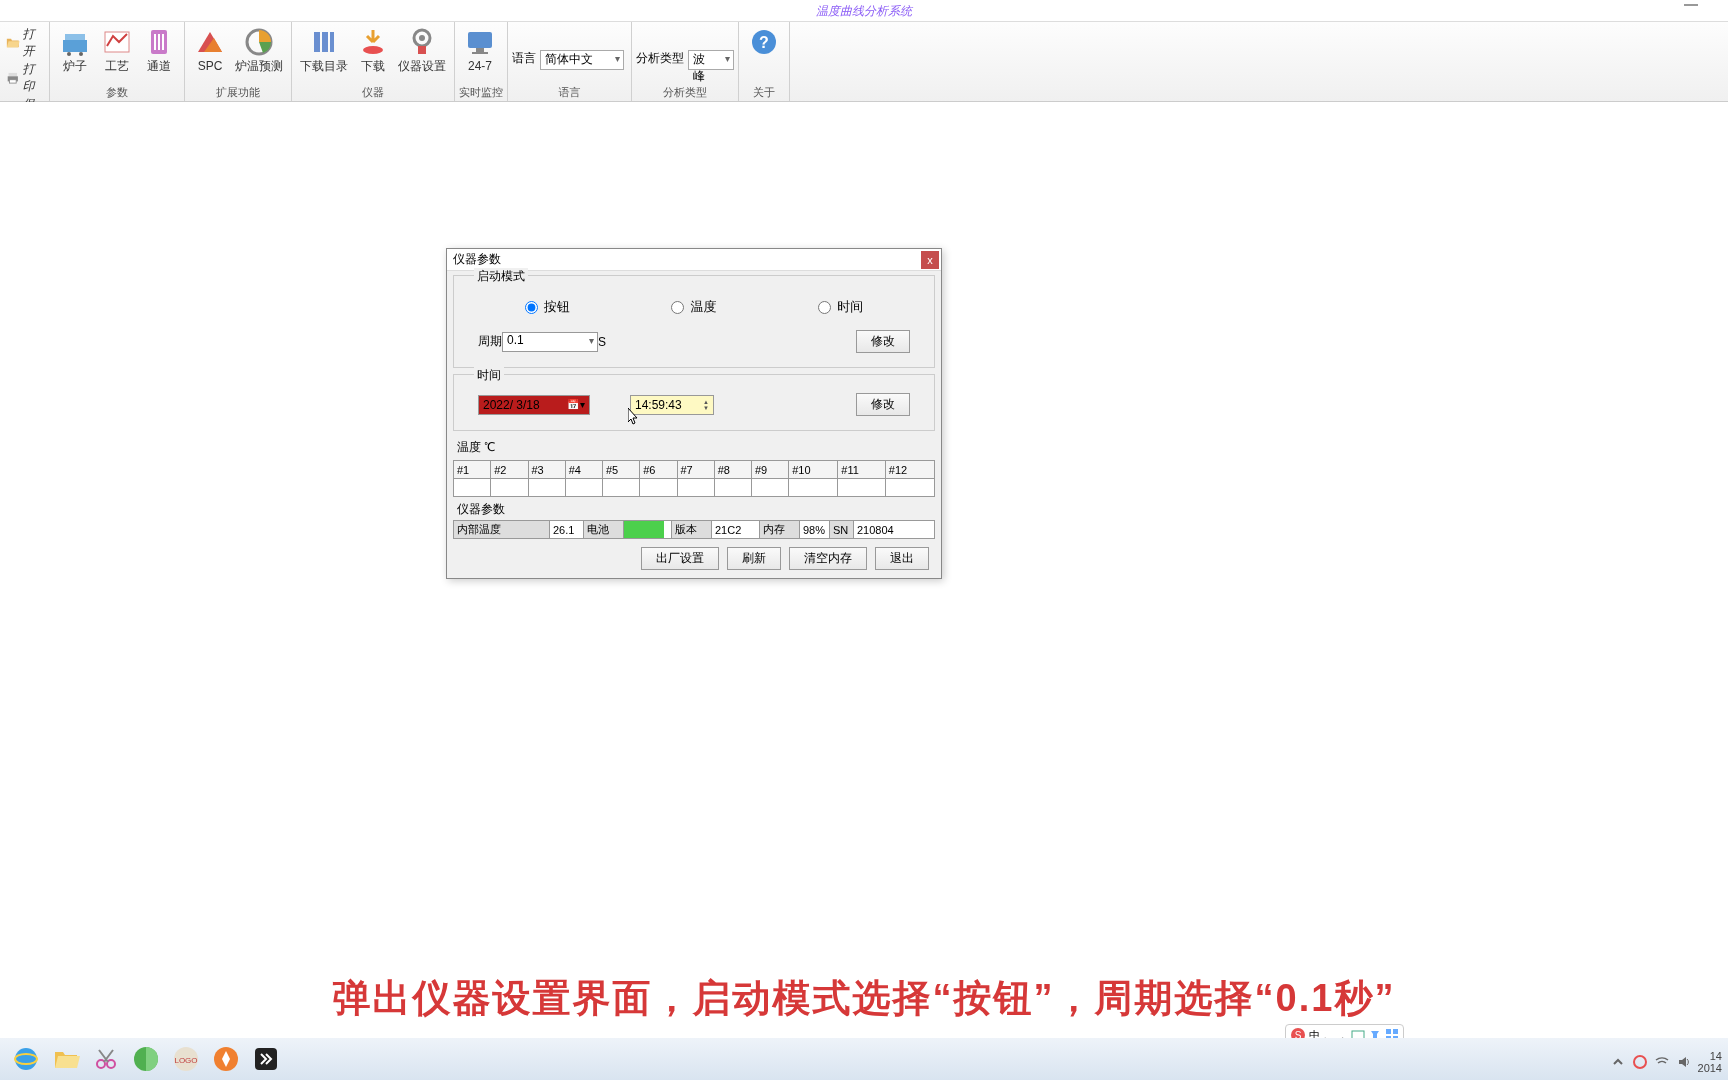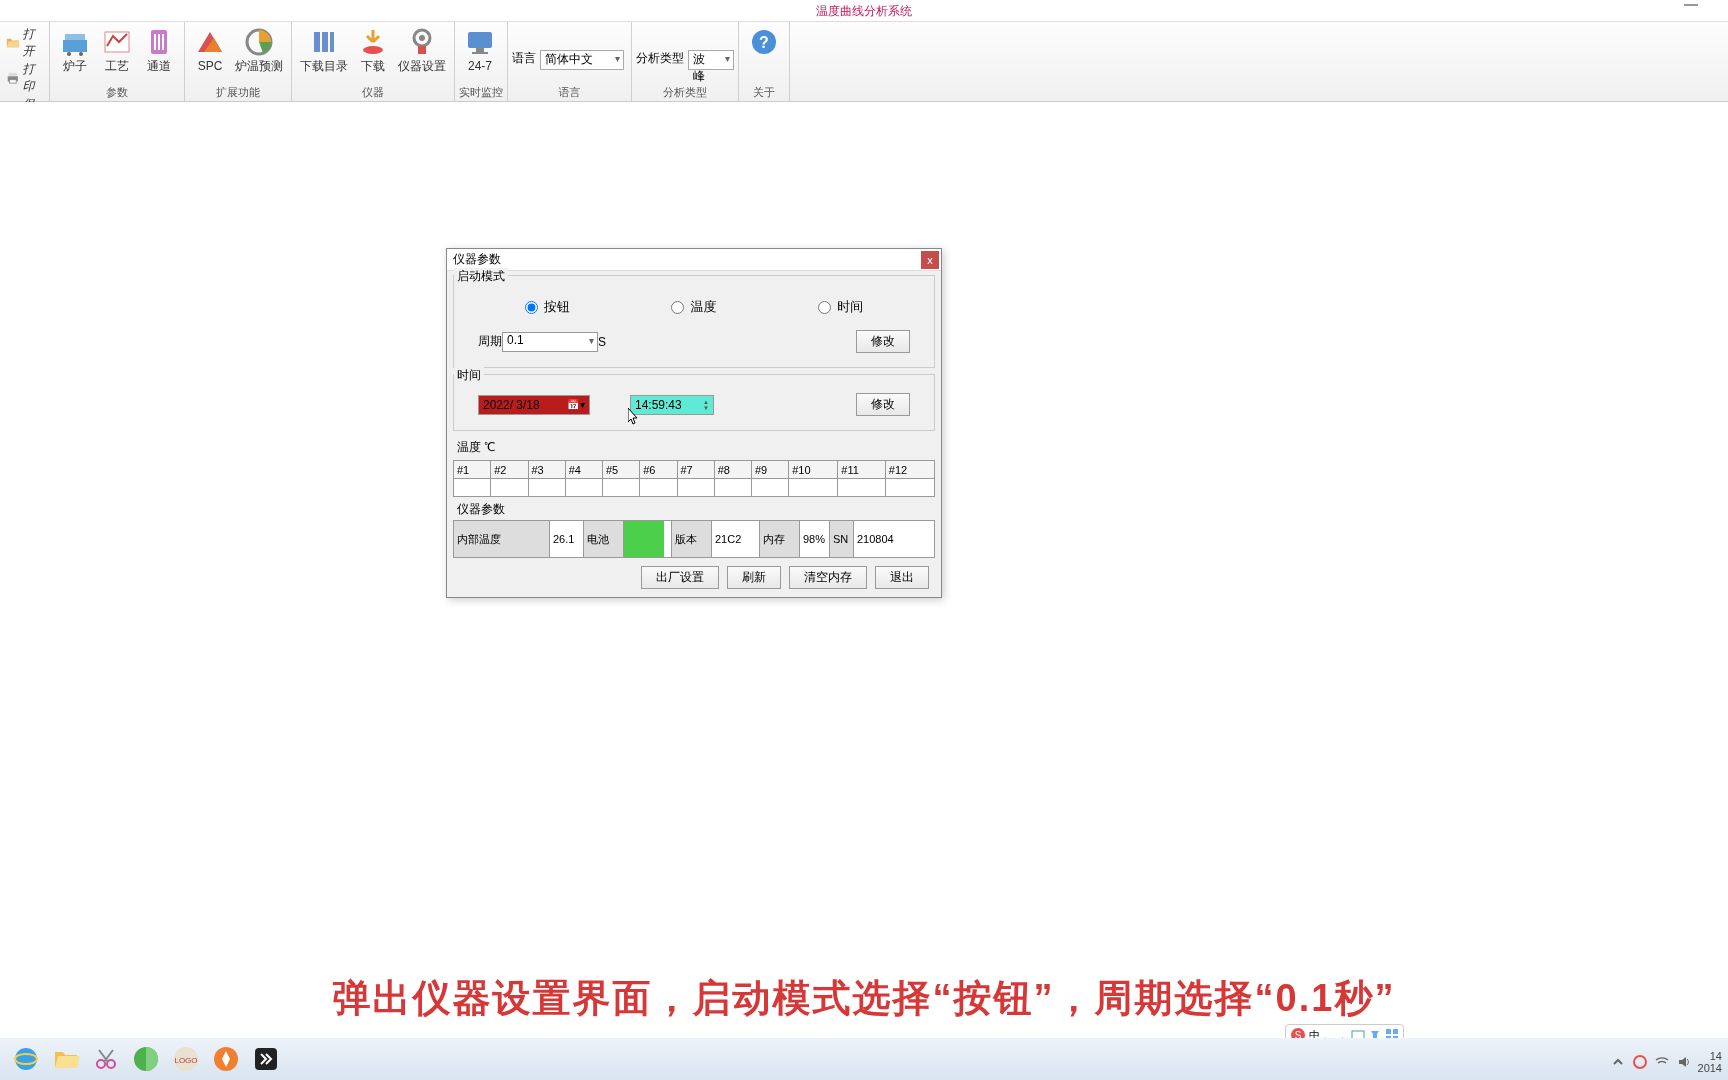--- a/index.html
+++ b/index.html
@@ -1,55 +1,55 @@
 <!DOCTYPE html>
 <html><head>
 <meta charset="utf-8">
 <style>
 * { box-sizing: border-box; margin: 0; padding: 0; font-family: "Microsoft YaHei", sans-serif; }
 body { width: 1728px; height: 1080px; background: #fff; overflow: hidden; position: relative; }
-.titlebar { height: 22px; background: #fff; border-bottom: 1px solid #ddd; text-align: center; font-size: 12px; line-height: 22px; color: #be185d; position: relative; }
+.titlebar { height: 22px; background: #fff; border-bottom: 1px solid #ddd; text-align: center; font-size: 12px; line-height: 22px; color: #8b5cf6; position: relative; font-style: italic; }
 .titlebar .min { position: absolute; right: 30px; top: 4px; width: 14px; height: 2px; background: #999; }
 .ribbon { height: 80px; background: linear-gradient(#fdfdfd,#f0f0f0); border-bottom: 1px solid #ccc; display: flex; align-items: stretch; font-size: 12px; }
 .rgroup { border-right: 1px solid #d0d0d0; display: flex; flex-direction: column; padding: 2px 4px 0; }
 .rgroup .items { display: flex; flex: 1; align-items: flex-start; }
 .rgroup .glabel { text-align: center; font-size: 11px; color: #555; padding: 1px 0; }
 .rbtn { display: flex; flex-direction: column; align-items: center; justify-content: flex-start; padding: 2px 4px; min-width: 42px; cursor: pointer; }
 .rbtn .ico { width: 32px; height: 32px; margin-bottom: 2px; }
 .rbtn span { font-size: 12px; color: #333; text-align: center; line-height: 13px; }
 .vstack { display: flex; flex-direction: column; gap: 1px; padding-top: 2px; }
 .vitem { display: flex; align-items: center; gap: 3px; font-size: 12px; color: #333; cursor: pointer; padding: 0 2px; font-style: italic; }
 .vitem .sico { width: 16px; height: 16px; }
 .combo-wrap { display: flex; align-items: center; gap: 4px; padding-top: 26px; font-size: 12px; }
 .combo { border: 1px solid #aaa; background: #fff; height: 20px; font-size: 12px; padding: 0 18px 0 4px; position: relative; }
 .combo::after { content: "▾"; position: absolute; right: 3px; top: 2px; font-size: 10px; color: #666; }
 .workspace { position: absolute; left: 0; right: 0; top: 102px; bottom: 42px; background: #fff; }
 .dialog { position: absolute; left: 446px; top: 248px; width: 496px; background: #f0f0f0; border: 1px solid #888; box-shadow: 2px 2px 8px rgba(0,0,0,0.2); }
 .dlg-title { height: 22px; background: #fff; border-bottom: 1px solid #ddd; display: flex; align-items: center; padding: 0 6px; font-size: 12px; position: relative; }
 .dlg-close { position: absolute; right: 2px; top: 2px; width: 18px; height: 18px; background: #c54d4d; color: #fff; font-size: 11px; text-align: center; line-height: 18px; cursor: pointer; }
 .dlg-body { padding: 4px 6px 8px; font-size: 12px; }
 .fieldset { border: 1px solid #ccc; margin-bottom: 6px; padding: 8px 10px 10px; position: relative; }
-.fieldset .legend { position: absolute; top: -8px; left: 0; background: #f0f0f0; padding: 0 3px; font-size: 12px; }
+.fieldset .legend { position: absolute; top: -8px; left: 20px; background: #f0f0f0; padding: 0 3px; font-size: 12px; }
 .radios { display: flex; justify-content: space-around; padding: 14px 10px 10px; }
 .radios label { display: flex; align-items: center; gap: 6px; font-size: 13px; }
 .row { display: flex; align-items: center; gap: 0; padding: 4px 14px; }
 .sel { border: 1px solid #999; background: #fff; height: 20px; width: 96px; font-size: 12px; padding: 0 16px 0 4px; position: relative; }
 .sel::after { content: "▾"; position: absolute; right: 3px; top: 2px; font-size: 10px; color: #666; }
 .btn { border: 1px solid #999; background: linear-gradient(#fafafa,#e8e8e8); padding: 2px 14px; font-size: 12px; cursor: pointer; }
 .dateinput { border: 1px solid #999; background: #b91c1c; height: 20px; width: 112px; font-size: 12px; padding: 0 4px; display: flex; align-items: center; justify-content: space-between; }
 .dateinput .cal { font-size: 10px; }
-.timeinput { border: 1px solid #999; background: #5eead4; height: 20px; width: 84px; font-size: 12px; padding: 0 4px; display: flex; align-items: center; justify-content: space-between; }
+.timeinput { border: 1px solid #999; background: #fef9c3; height: 20px; width: 84px; font-size: 12px; padding: 0 4px; display: flex; align-items: center; justify-content: space-between; }
 .spin { display: flex; flex-direction: column; font-size: 6px; line-height: 6px; color: #555; }
 .temp-label { font-size: 12px; padding: 2px 4px; }
 .temp-table { width: 100%; border-collapse: collapse; margin-top: 2px; }
 .temp-table td { border: 1px solid #999; height: 18px; font-size: 11px; padding: 0 3px; background: #fff; }
 .temp-table tr.hdr td { background: #f4f4f4; }
 .params-label { font-size: 12px; padding: 4px 4px 2px; }
 .params-row { display: flex; border: 1px solid #999; }
-.params-row .cell { border-right: 1px solid #999; height: 36px; font-size: 11px; display: flex; align-items: center; padding: 0 3px; }
+.params-row .cell { border-right: 1px solid #999; height: 17px; font-size: 11px; display: flex; align-items: center; padding: 0 3px; }
 .params-row .lbl { background: #ddd; }
 .params-row .val { background: #fff; }
 .params-row .bat { background: linear-gradient(90deg,#4cd04c 85%,#fff 85%); }
 .dlg-footer { display: flex; justify-content: flex-end; gap: 8px; padding: 8px 6px 0; }
 .caption { position: absolute; left: 0; right: 0; bottom: 44px; text-align: center; font-size: 38px; font-weight: bold; color: #d63838; letter-spacing: 2px; padding: 12px 0; }
 .taskbar { position: absolute; left: 0; right: 0; bottom: 0; height: 42px; background: linear-gradient(#eef3f9,#d9e4f0); display: flex; align-items: center; padding: 0 6px; }
 .taskbar .tico { width: 30px; height: 30px; margin: 0 5px; border-radius: 3px; cursor: pointer; }
 .tray { position: absolute; right: 6px; bottom: 6px; display: flex; align-items: center; gap: 6px; font-size: 11px; color: #444; }
 .tray .ti { width: 16px; height: 16px; }
 .ime { position: absolute; right: 324px; bottom: 34px; display: flex; gap: 3px; align-items: center; background: #fff; border: 1px solid #ccc; border-radius: 4px; padding: 2px 4px; font-size: 11px; }

